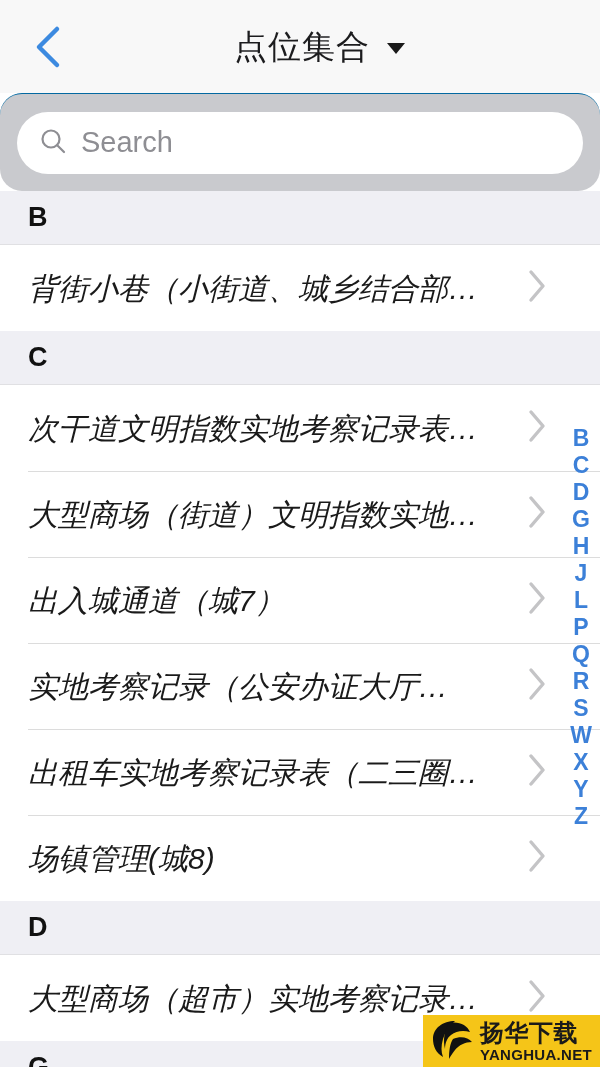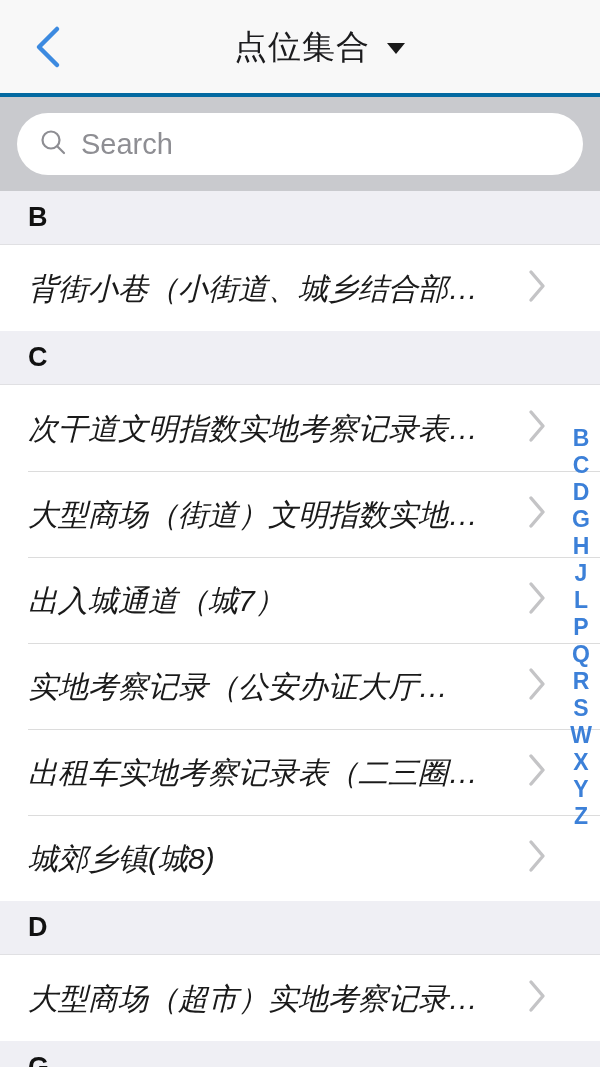--- a/index.html
+++ b/index.html
@@ -65,21 +65,22 @@
     margin-top: 3px;
   }
 
   
   .search-area {
     height: 98px;
     background: #c9cace;
     display: flex;
     align-items: center;
     padding: 0 17px;
-    border-top: 4px solid #0369a1;
+    border-top: 1px solid #0369a1;
+    border-radius: 22px;
   }
   .search-field {
     flex: 1;
     height: 62px;
     background: #ffffff;
     border-radius: 31px;
     display: flex;
     align-items: center;
     padding: 0 22px;
     gap: 14px;
@@ -287,21 +288,21 @@
     </div>
     <div class="row">
       <span class="row-label">出租车实地考察记录表（二三圈…</span>
       <span class="row-chevron">
         <svg width="22" height="36" viewBox="0 0 22 36">
           <polyline points="5,4 17,18 5,32" fill="none" stroke="#c4c4c6" stroke-width="3.4" stroke-linecap="round" stroke-linejoin="round"></polyline>
         </svg>
       </span>
     </div>
     <div class="row">
-      <span class="row-label">城郊乡镇(城8)</span>
+      <span class="row-label">场镇管理(城8)</span>
       <span class="row-chevron">
         <svg width="22" height="36" viewBox="0 0 22 36">
           <polyline points="5,4 17,18 5,32" fill="none" stroke="#c4c4c6" stroke-width="3.4" stroke-linecap="round" stroke-linejoin="round"></polyline>
         </svg>
       </span>
     </div>
 
     <div class="section-header">
       <span class="section-header-label">D</span>
     </div>
@@ -330,14 +331,29 @@
     <span class="index-letter">P</span>
     <span class="index-letter">Q</span>
     <span class="index-letter">R</span>
     <span class="index-letter">S</span>
     <span class="index-letter">W</span>
     <span class="index-letter">X</span>
     <span class="index-letter">Y</span>
     <span class="index-letter">Z</span>
   </div>
 
+  <div class="watermark">
+    <span class="wm-logo">
+      <svg width="44" height="40" viewBox="0 0 44 40">
+        <g fill="#111111">
+          <path d="M4 20 C4 9, 14 2, 26 2 C20 7, 16 13, 14 20 C12 27, 12 33, 14 38 C7 34, 4 27, 4 20 Z"></path>
+          <path d="M20 4 C30 2, 38 6, 41 13 C34 11, 27 12, 22 16 C18 19, 16 24, 16 30 C14 22, 15 11, 20 4 Z"></path>
+          <path d="M24 20 C31 17, 39 18, 43 23 C36 23, 30 26, 26 31 C23 35, 21 38, 20 40 C20 32, 21 24, 24 20 Z"></path>
+        </g>
+      </svg>
+    </span>
+    <span class="wm-text">
+      <span class="wm-cn">扬华下载</span>
+      <span class="wm-en">YANGHUA.NET</span>
+    </span>
+  </div>
 
 </div>
 
 </body></html>

